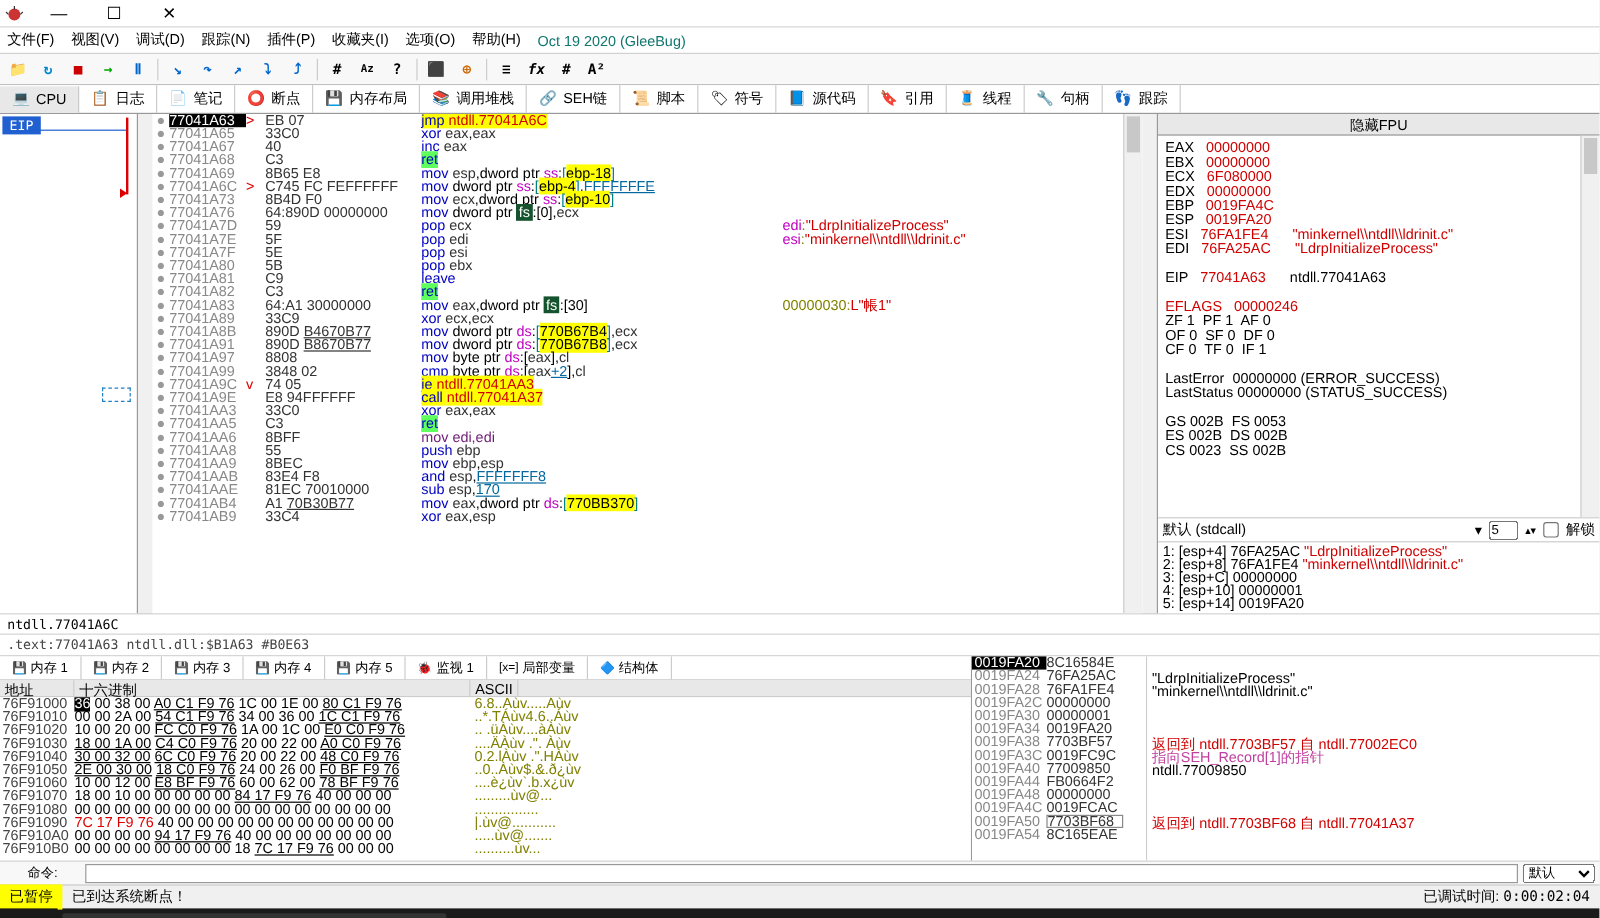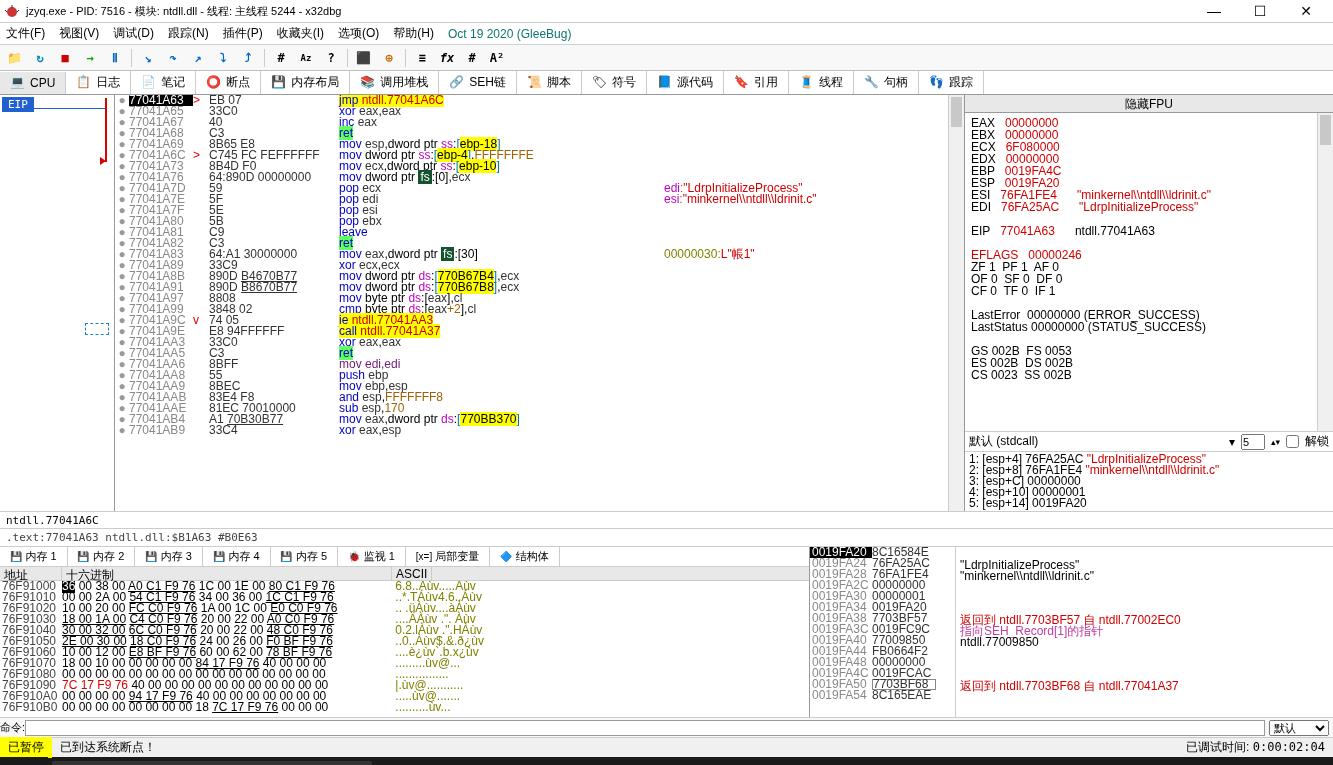--- a/index.html
+++ b/index.html
@@ -12,42 +12,42 @@
 .menubar { height:22px; background:#fff; display:flex; align-items:center; padding:0 6px; gap:14px; border-bottom:1px solid #d0d0d0; }
 .menubar span { font-size:12px; }
 .menubar .date { color:#0f766e; }
 .toolbar { height:26px; background:#f8f8f8; display:flex; align-items:center; padding:0 4px; gap:3px; border-bottom:1px solid #c0c0c0; }
 .toolbar .tb { width:22px; height:20px; display:flex; align-items:center; justify-content:center; font-family:monospace; font-weight:bold; }
 .toolbar .sep { width:1px; height:18px; background:#ccc; margin:0 2px; }
 .tabbar { height:24px; background:#fff; display:flex; align-items:center; border-bottom:1px solid #999; }
 .tabbar .tab { padding:3px 10px; display:flex; align-items:center; gap:4px; border-right:1px solid #ccc; }
 .tabbar .tab.active { background:#e8e8e8; }
 .icon16 { width:16px; height:16px; display:inline-block; }
-.main { display:flex; height:416px; }
+.main { display:flex; height:416px;gap:12px; }
 .left { width:115px; background:#fff; border-right:1px solid #999; position:relative; }
 .eip-box { position:absolute; top:2px; left:2px; background:#2060d0; color:#fff; font-family:Consolas,monospace; font-size:11px; padding:1px 6px; }
 .arrow-blue { position:absolute; top:13px; left:20px; width:85px; height:1px; background:#2060d0; }
 .red-line { position:absolute; left:105px; top:3px; width:2px; height:64px; background:#d00; }
 .red-arrow { position:absolute; left:100px; top:62px; width:0; height:0; border-top:4px solid transparent; border-bottom:4px solid transparent; border-left:6px solid #d00; }
 .dash-box { position:absolute; left:85px; top:228px; width:24px; height:12px; border:1px dashed #2080c0; }
 .disasm { flex:1; background:#fff; font-family:Consolas,monospace; font-size:11px; overflow:hidden; position:relative; }
 .drow { display:flex; height:11px; line-height:11px; white-space:pre; }
 .bp { width:14px; text-align:center; color:#999; }
 .addr { width:64px; color:#888; }
 .addr.sel { background:#000; color:#fff; }
 .jmp { width:16px; color:#d00; }
 .bytes { width:130px; color:#333; }
 .instr { flex:1; }
 .instr .mnm { color:#0000c0; }
 .instr .hl-y { background:#ffff00; }
 .instr .hl-g { background:#60ff60; }
 .instr .reg { color:#333; }
 .instr .seg { color:#c000c0; }
 .instr .brk { color:#008080; }
-.instr .num { color:#a16207; }
+.instr .num { color:#0369a1;text-decoration:underline; }
 .instr .red { color:#d00000; }
 .instr .fsbox { background:#14532d; color:#fff; padding:0 2px; }
 .cmt { width:300px; color:#808000; }
 .cmt .reg { color:#c000c0; }
 .cmt .str { color:#d00000; }
 .scroll-v { position:absolute; right:0; top:0; width:16px; height:100%; background:#f0f0f0; border-left:1px solid #ccc; }
 .scroll-v .thumb { position:absolute; left:2px; top:2px; right:2px; height:30px; background:#c8c8c8; }
 .right { width:369px; background:#fff; border-left:1px solid #999; display:flex; flex-direction:column; }
 .fpu-hdr { height:18px; background:#e8e8e8; border-bottom:1px solid #999; text-align:center; line-height:18px; }
 .regs { flex:1; font-family:Consolas,monospace; font-size:11px; padding:4px 6px; overflow:hidden; white-space:pre; line-height:12px; position:relative; }
@@ -78,21 +78,21 @@
 .stackpane { width:146px; font-family:Consolas,monospace; font-size:11px; line-height:11px; background:#fff; border-right:1px solid #ccc; }
 .stkrow { display:flex; height:11px; white-space:pre; }
 .stkaddr { width:62px; color:#888; padding-left:2px; }
 .stkaddr.sel { background:#000; color:#fff; }
 .stkval { width:64px; color:#333; }
 .stkval.box { border:1px solid #888; line-height:9px; }
 .stkinfo { flex:1; font-family:Consolas,monospace; font-size:11px; line-height:11px; background:#fff; padding:2px 4px; white-space:pre; }
 .stkinfo .red { color:#d00000; }
 .stkinfo .pink { color:#c040a0; }
 .cmdbar { height:20px; display:flex; align-items:center; background:#f8f8f8; border-top:1px solid #ccc; }
-.cmdbar .lbl { padding:0 0; font-size:11px; }
+.cmdbar .lbl { padding:0 23px; font-size:11px; }
 .cmdbar input { flex:1; height:16px; border:1px solid #999; font-size:11px; padding:0 2px; }
 .cmdbar select { width:60px; font-size:11px; margin:0 4px; }
 .status { height:20px; display:flex; align-items:center; background:#f0f0f0; border-top:1px solid #ccc; font-size:11px; }
 .status .paused { background:#ffff00; padding:2px 8px; margin-right:8px; }
 .status .msg { flex:1; }
 .status .dbgtime { padding:0 8px; }
 .taskbar { height:40px; background:#1a1a1a; display:flex; align-items:center; color:#fff; }
 .taskbar .start { width:48px; height:40px; background:#1a1a1a; display:flex; align-items:center; justify-content:center; }
 .taskbar .search { flex:0 0 320px; height:32px; background:#333; margin:0 4px; display:flex; align-items:center; padding:0 10px; color:#999; border-radius:2px; gap:8px; }
 .taskbar .tbi { width:44px; height:40px; display:flex; align-items:center; justify-content:center; }
@@ -105,21 +105,20 @@
 
 <div class="titlebar">
   <span class="bug-icon">
       <svg viewBox="0 0 16 16">
         <circle cx="8" cy="9" r="5" fill="#c33"></circle>
         <line x1="8" y1="2" x2="8" y2="5" stroke="#333"></line>
         <line x1="3" y1="9" x2="1" y2="7" stroke="#333"></line>
         <line x1="13" y1="9" x2="15" y2="7" stroke="#333"></line>
       </svg>
     </span>
-  <span class="title">jzyq.exe - PID: 7516 - 模块: ntdll.dll - 线程: 主线程 5244 - x32dbg</span>
   <div class="winbtns">
     <div>—</div>
     <div>☐</div>
     <div>✕</div>
   </div>
 </div>
 
 <div class="menubar" id="menubar">
     <span>文件(F)</span>
     <span>视图(V)</span>

